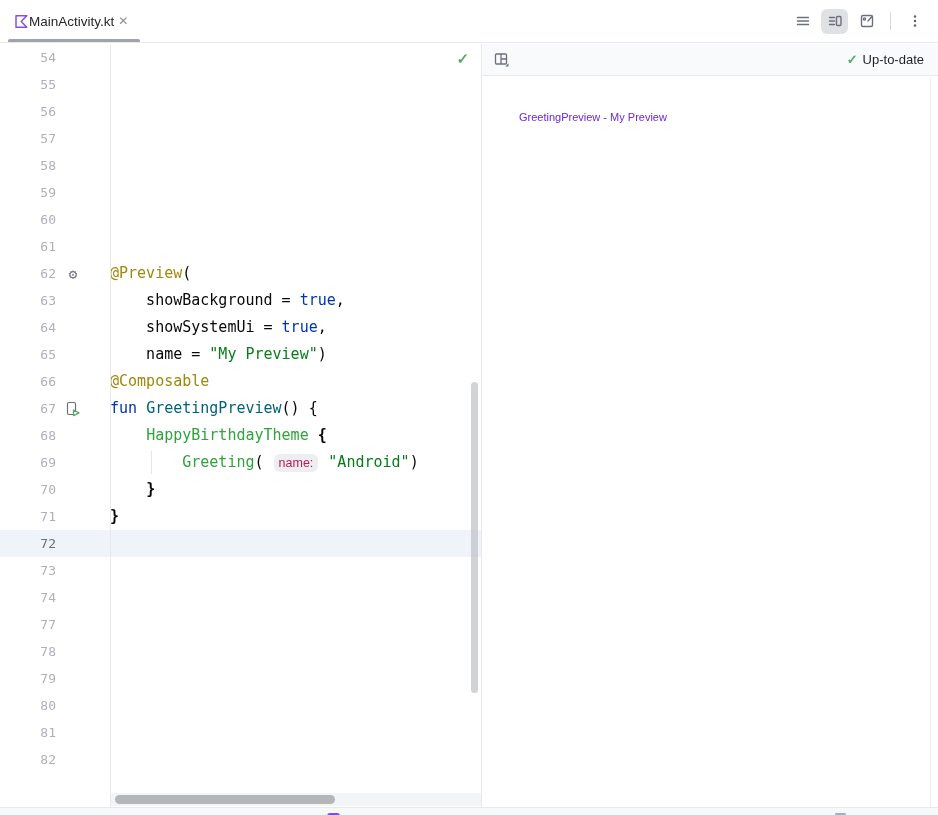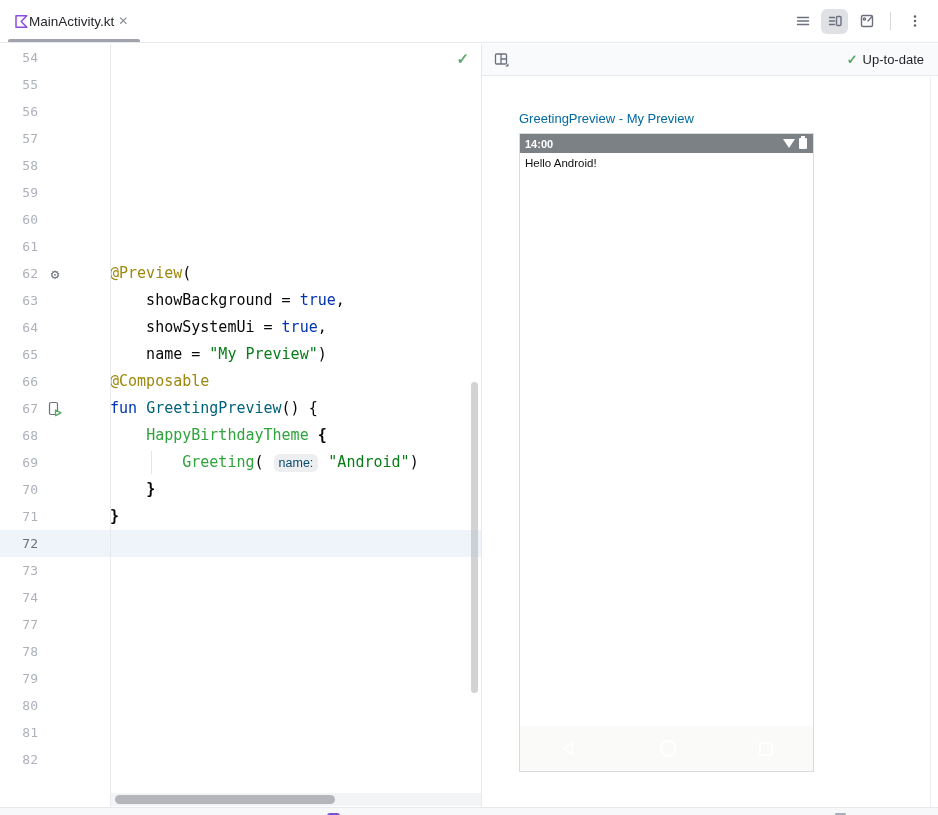--- a/index.html
+++ b/index.html
@@ -20,46 +20,46 @@
   .icon-stroke { stroke:var(--c-icon); stroke-width:1.4; fill:none; stroke-linecap:round; }
 
   
   .main { position:absolute; top:44px; left:0; width:938px; height:763px; display:flex; }
 
   
   .editor-pane { width:482px; flex:0 0 482px; border-right:1px solid #E7E9ED; position:relative; overflow:hidden; background:#fff; }
   .editor-lines { position:absolute; top:0; left:0; right:0; }
   .ed-row { display:flex; height:27px; line-height:27px; font-family:"DejaVu Sans Mono", monospace; font-size:15px; color:#080808; position:relative; }
   .ed-row.current { background:var(--c-current-line-bg); }
-  .gut { flex:0 0 110px; display:flex; }
+  .gut { flex:0 0 110px; display:flex;padding-left:18px; }
   .lnum { flex:0 0 38px; text-align:right; font-size:13px; color:var(--c-line-number); font-family:"DejaVu Sans Mono", monospace; }
   .ed-row.current .lnum { color:var(--c-line-number-active); }
   .gicon { margin-left:6px; width:22px; display:flex; align-items:center; justify-content:center; }
   .gutter-sep { position:absolute; left:110px; top:0; bottom:0; width:1px; background:#E7E9ED; z-index:3; }
   .codeline { flex:1; white-space:pre; position:relative; }
   .sg-ann  { color:var(--c-annotation); }
   .sg-kw   { color:var(--c-keyword); }
   .sg-fn   { color:var(--c-function-decl); }
   .sg-comp { color:var(--c-composable); }
   .sg-str  { color:var(--c-string); }
   .sg-brace{ font-weight:bold; }
-  .sg-hint { font-family:"Liberation Sans", sans-serif; font-size:12.5px; color:#0c4a6e; background:#EDEEF0; border-radius:6px; padding:2px 5px; margin:0 1px;text-align:center; }
+  .sg-hint { font-family:"Liberation Sans", sans-serif; font-size:12.5px; color:#be185d; background:#EDEEF0; border-radius:6px; padding:2px 5px; margin:0 1px;text-align:center; }
   .iguide { position:absolute; left:41px; top:2px; bottom:2px; width:1px; background:#E3E5E9; }
   .ed-check { position:absolute; top:6px; right:12px; color:var(--c-accent-green); font-size:15px; font-weight:bold; z-index:4; }
   .vscroll { position:absolute; right:3px; top:338px; width:7px; height:311px; background:var(--c-scrollbar); opacity:.65; border-radius:4px; z-index:5; }
   .hscroll-track { position:absolute; left:111px; right:0; bottom:1px; height:13px; background:#F3F4F5; z-index:4; }
   .hscroll-thumb { position:absolute; left:4px; top:2px; width:220px; height:9px; background:#B4B6B9; border-radius:5px; }
 
   
   .preview-pane { flex:1; position:relative; background:#fff; }
   .pv-toolbar { height:32px; background:#F9FAFB; border-bottom:1px solid #E7E9ED; display:flex; align-items:center; padding:0 14px 0 11px; }
   .pv-status { margin-left:auto; display:flex; align-items:center; gap:5px; font-size:13px; color:#1F2127; }
   .pv-check { color:var(--c-accent-green); font-weight:bold; font-size:13px; }
   .pv-scrollgutter { position:absolute; top:33px; bottom:0; right:7px; width:1px; background:#EDEEF2; }
-  .pv-title { position:absolute; left:37px; top:67px; font-size:13px; color:#0369a1; }
+  .pv-title { position:absolute; left:37px; top:67px; font-size:11px; color:#6d28d9; }
   .device { position:absolute; left:37px; top:89px; width:295px; height:639px; border:1px solid #D9DBDE; background:#fff; }
   .d-status { height:19px; background:var(--c-device-status-bar); display:flex; align-items:center; padding:0 6px 0 5px; }
   .d-time { color:#fff; font-weight:bold; font-size:11px; }
   .d-sicons { margin-left:auto; display:flex; align-items:center; gap:4px; }
   .d-wifi { width:0; height:0; border-left:6px solid transparent; border-right:6px solid transparent; border-top:9px solid #fff; }
   .d-batt { width:8px; height:11px; background:#fff; border-radius:1px; position:relative; }
   .d-batt::before { content:""; position:absolute; top:-2px; left:2px; width:4px; height:2px; background:#fff; }
   .d-greeting { padding:4px 0 0 5px; font-size:11.5px; color:#111; }
   .d-nav { position:absolute; left:0; right:0; bottom:0; height:45px; background:#FAFAF8; display:flex; align-items:center; justify-content:space-between; padding:0 40px; }
   .nav-home { width:17px; height:17px; border:2px solid #fff; border-radius:50%; }
@@ -334,38 +334,19 @@
           </svg>
       </span>
       <div class="pv-status">
         <span class="pv-check">✓</span>
         <span>Up-to-date</span>
       </div>
     </div>
     <div class="pv-scrollgutter"></div>
     <div class="pv-title">GreetingPreview - My Preview</div>
 
-    <div class="device">
-      <div class="d-status">
-        <span class="d-time">14:00</span>
-        <div class="d-sicons">
-          <div class="d-wifi"></div>
-          <div class="d-batt"></div>
-        </div>
-      </div>
-      <div class="d-greeting">Hello Android!</div>
-      <div class="d-nav">
-        <span style="display:flex;">
-          <svg width="17" height="17" viewBox="0 0 17 17">
-              <path d="M12.5 2.5 L4 8.5 L12.5 14.5 Z" fill="none" stroke="#fff" stroke-width="1.8" stroke-linejoin="round"></path>
-            </svg>
-        </span>
-        <span class="nav-home"></span>
-        <span class="nav-recents"></span>
-      </div>
-    </div>
   </div>
 </div>
 
 <div class="bottom-strip">
   <div class="mini-purple"></div>
   <div class="mini-gray"></div>
 </div>
 
 </body></html>

